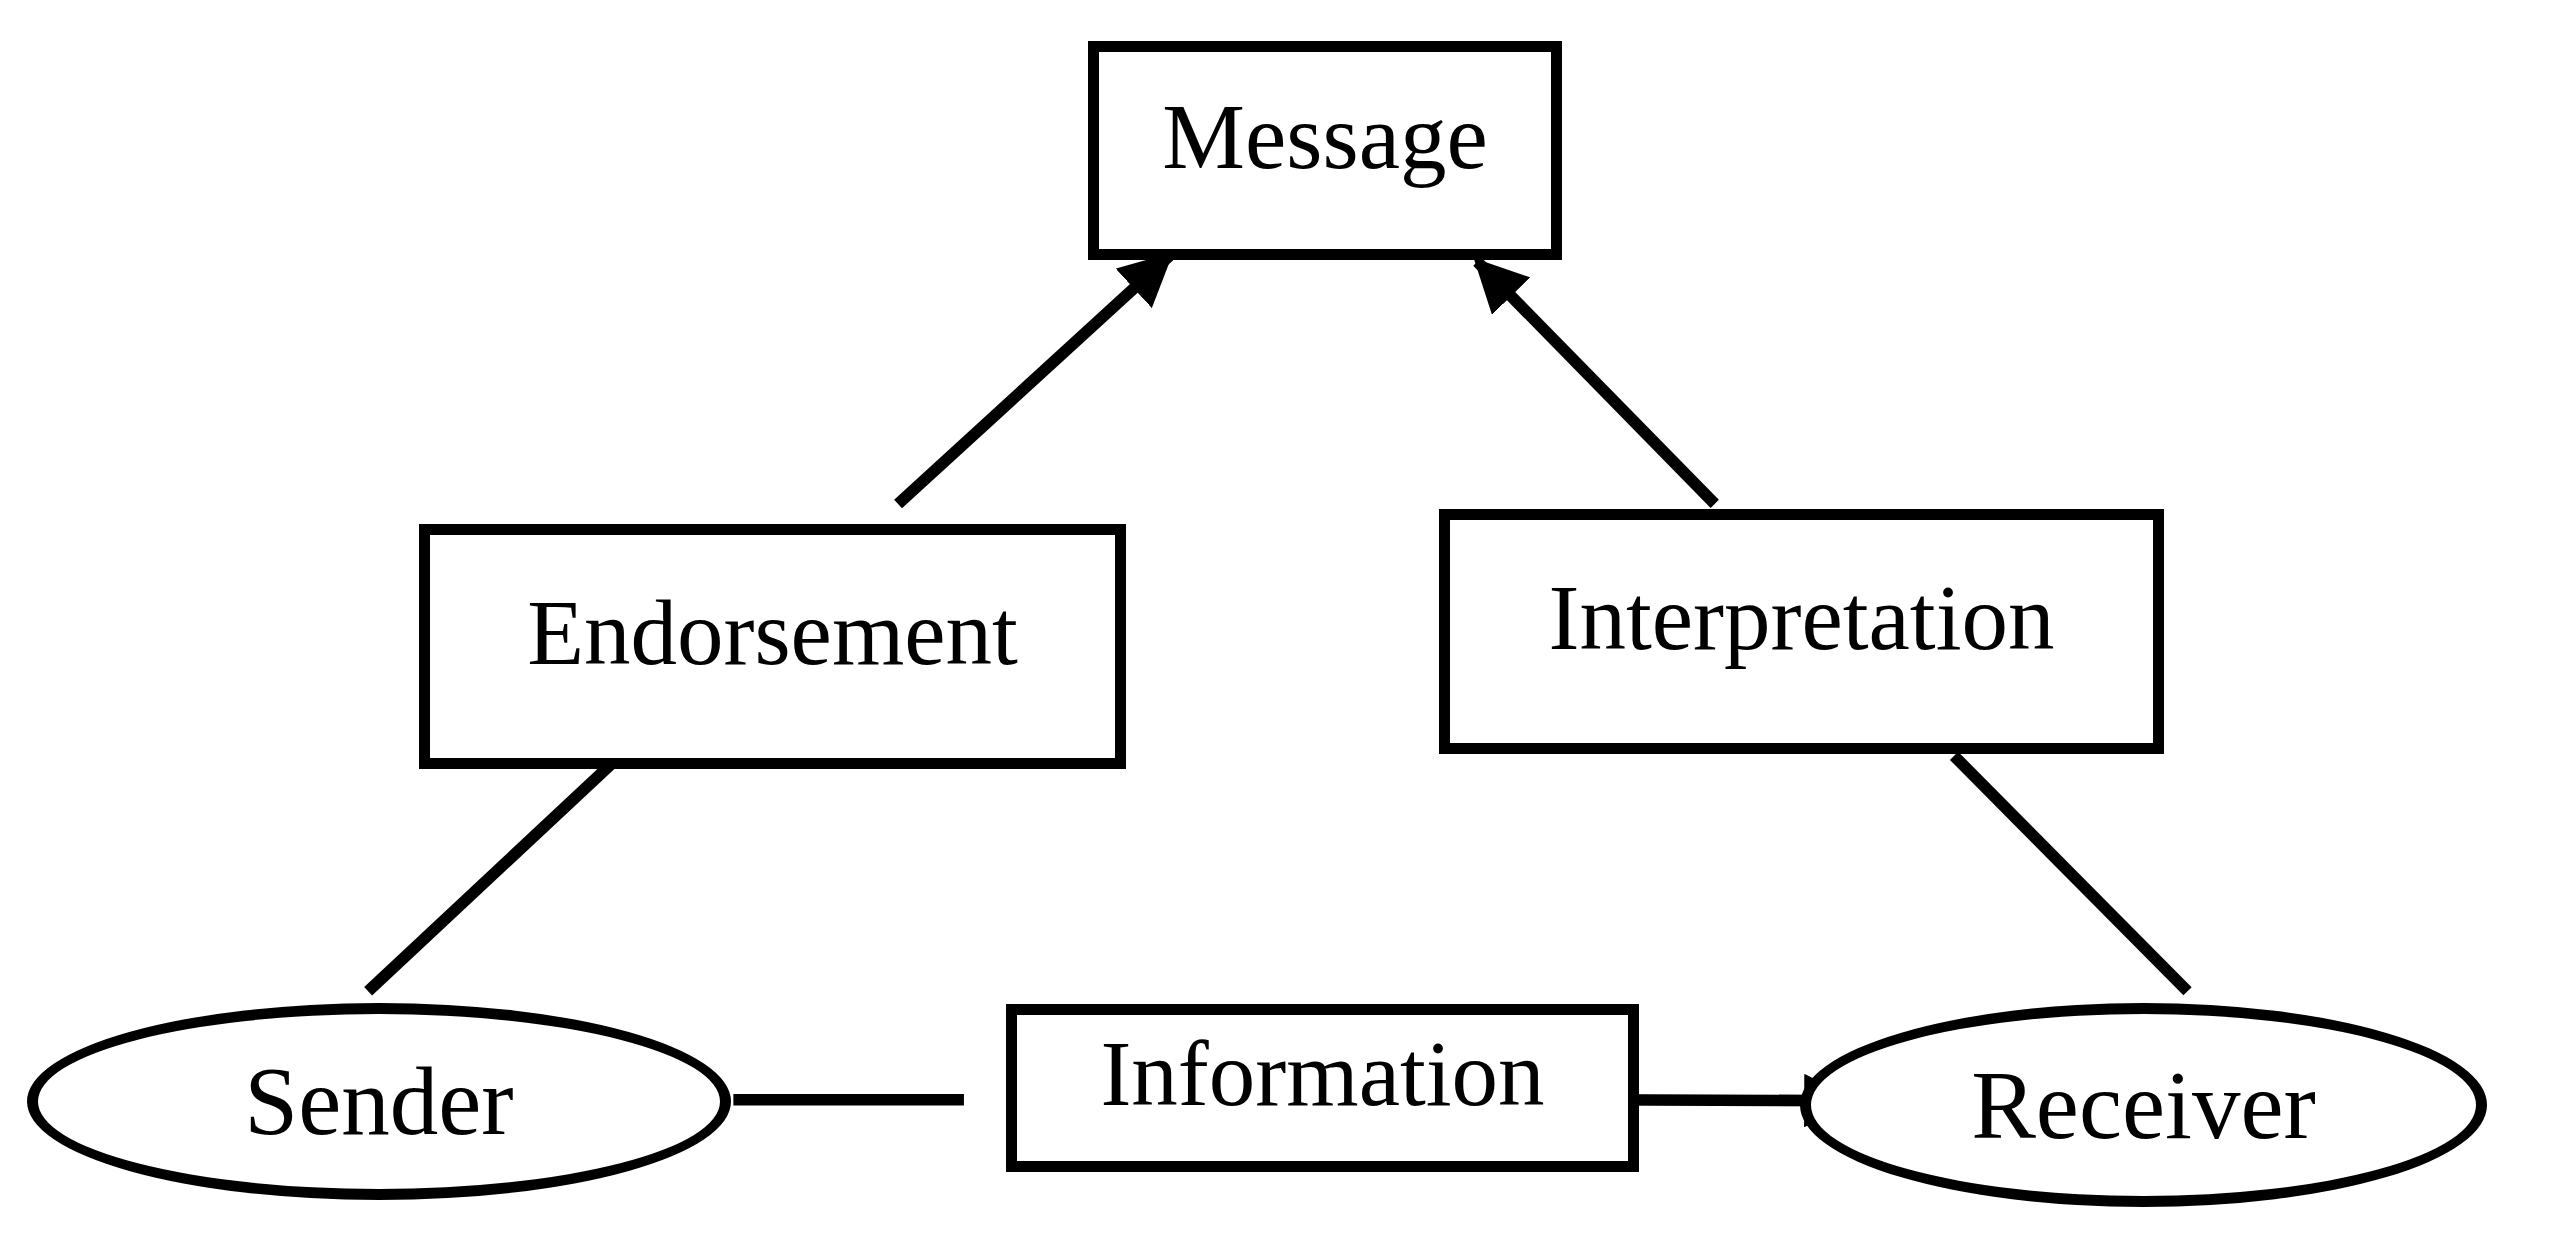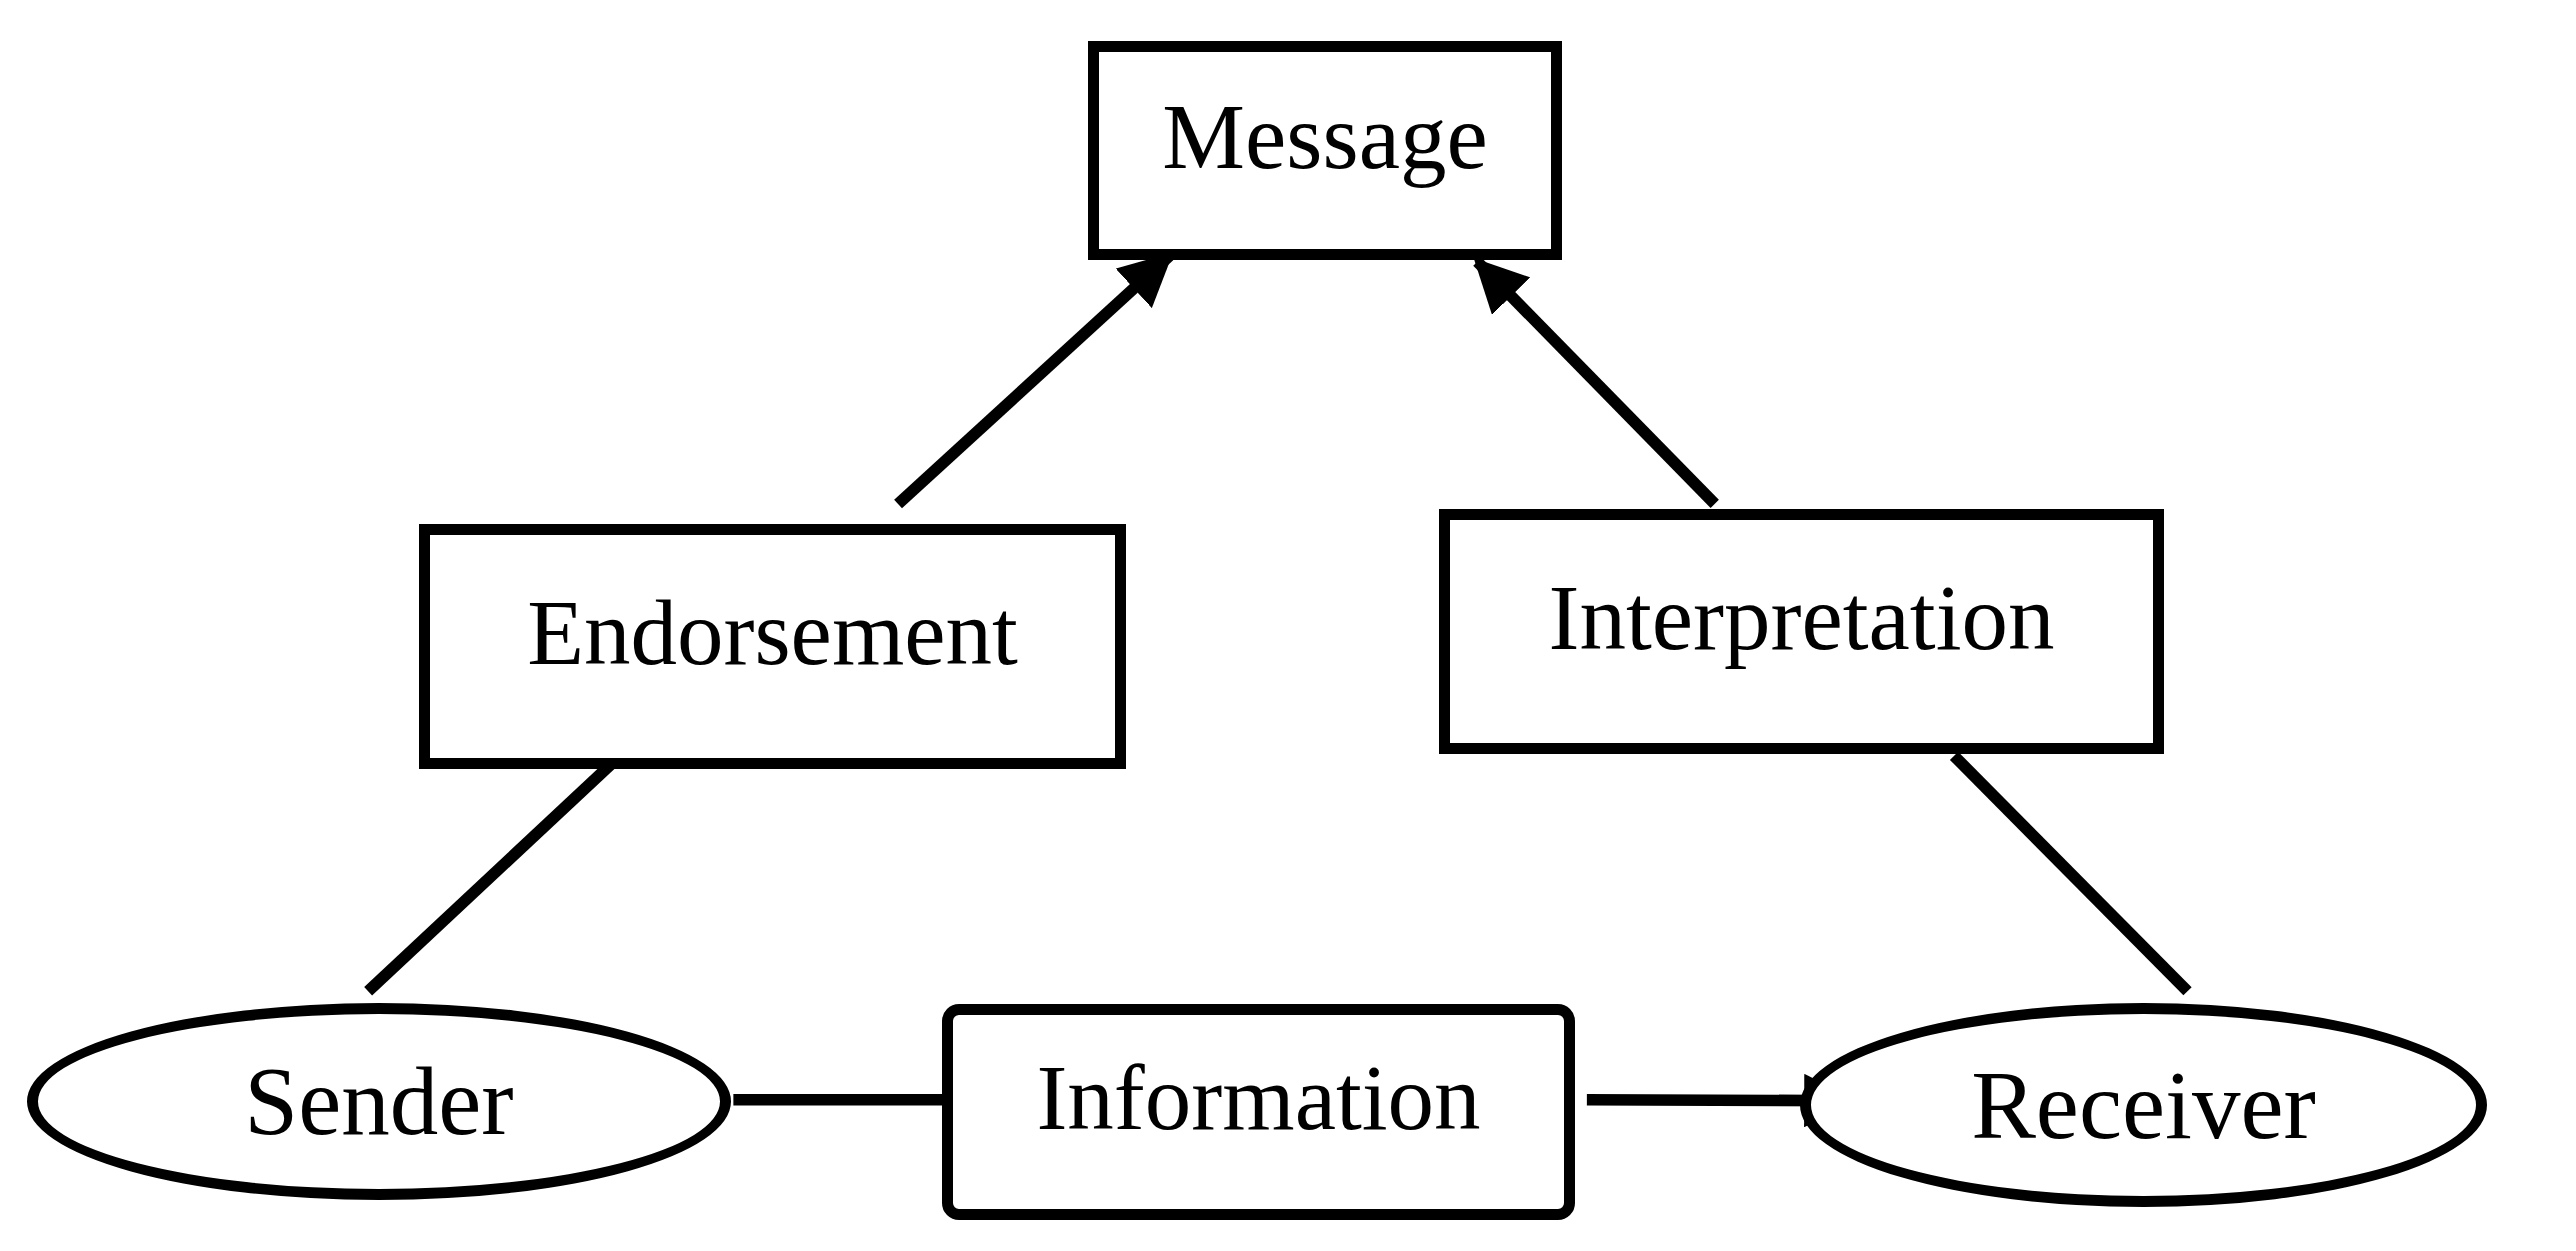--- a/index.html
+++ b/index.html
@@ -41,21 +41,21 @@
     font-size: 93px;
     padding-bottom: 29px;
   }
   .ellipse {
     border-radius: 50%;
     font-size: 97px;
   }
   .node-message        { left: 1088px; top: 41px;   width: 474px; height: 219px; }
   .node-endorsement    { left: 419px;  top: 503px;  width: 707px; height: 245px; margin-top: 21px; }
   .node-interpretation { left: 1439px; top: 509px;  width: 725px; height: 245px; }
-  .node-information    { left: 942px;  top: 1004px; width: 633px; height: 216px; border-radius: 17px; }
+  .node-information    { left: 1006px;  top: 1004px; width: 633px; height: 168px; }
   .node-sender         { left: 27px;   top: 1003px; width: 704px; height: 197px; }
   .node-receiver       { left: 1800px; top: 1003px; width: 687px; height: 204px; }
 </style>
 </head>
 <body>
 
 <div class="canvas">
 
   <svg class="connectors" viewBox="0 0 2659 1292" xmlns="http://www.w3.org/2000/svg">
     <defs>

